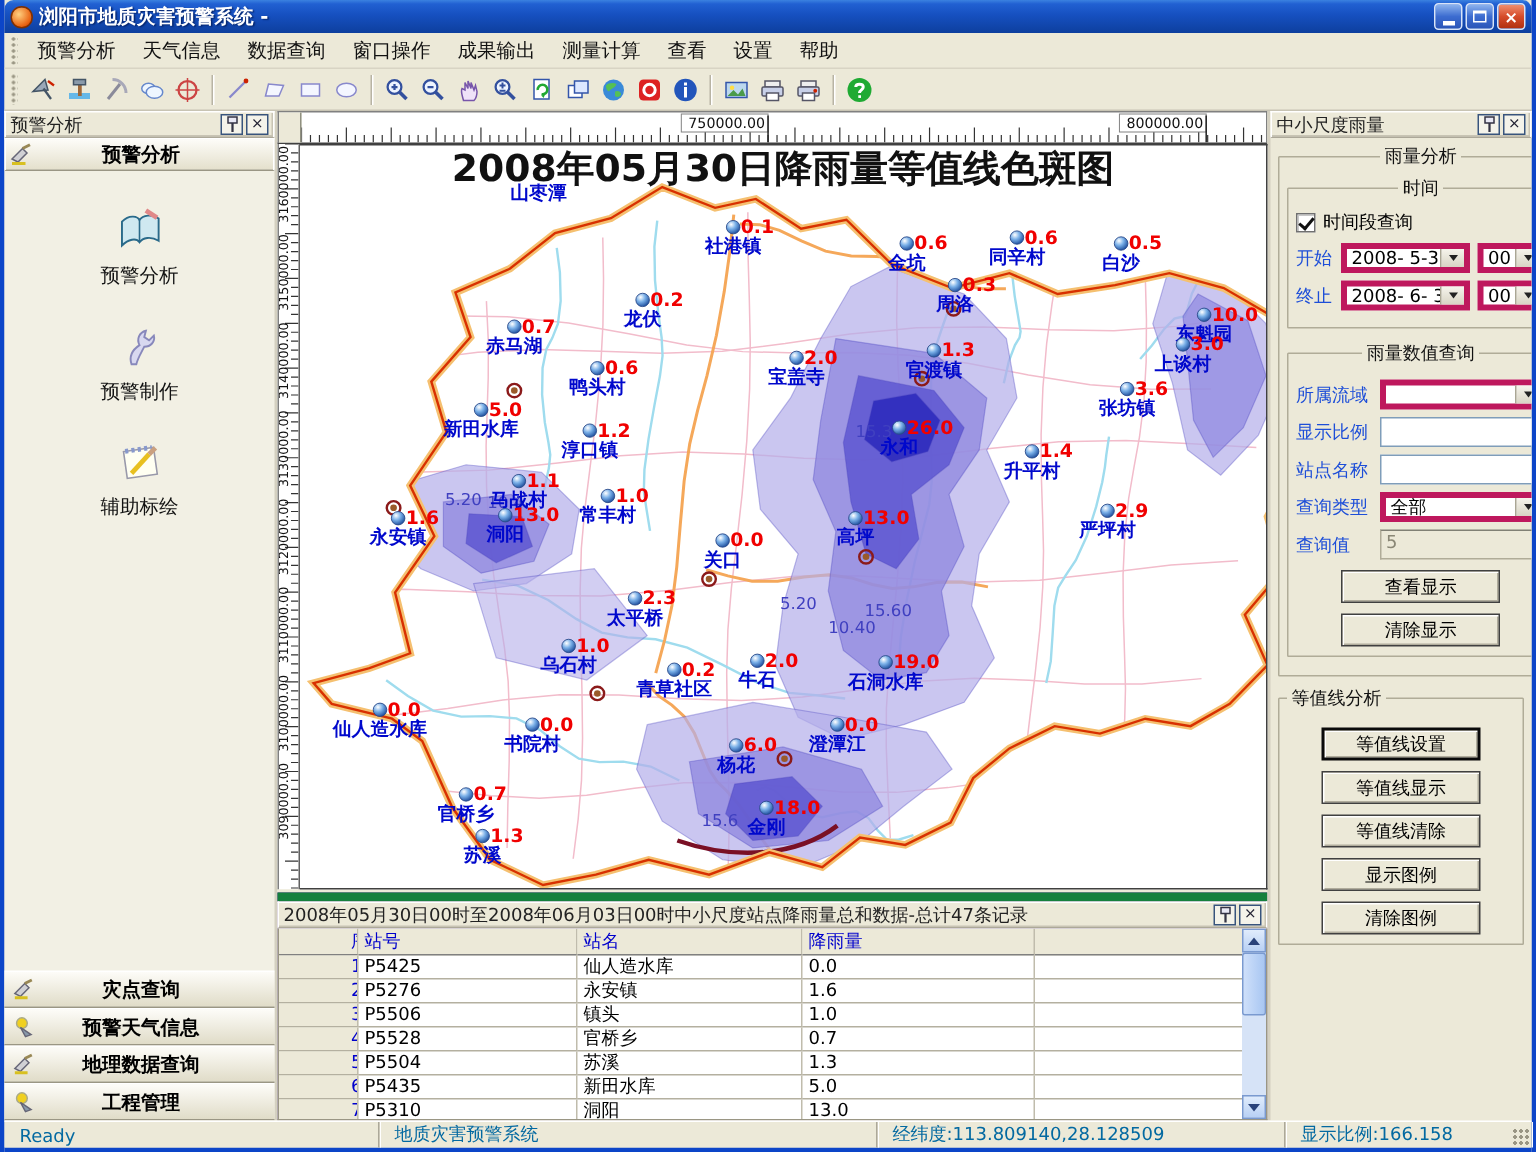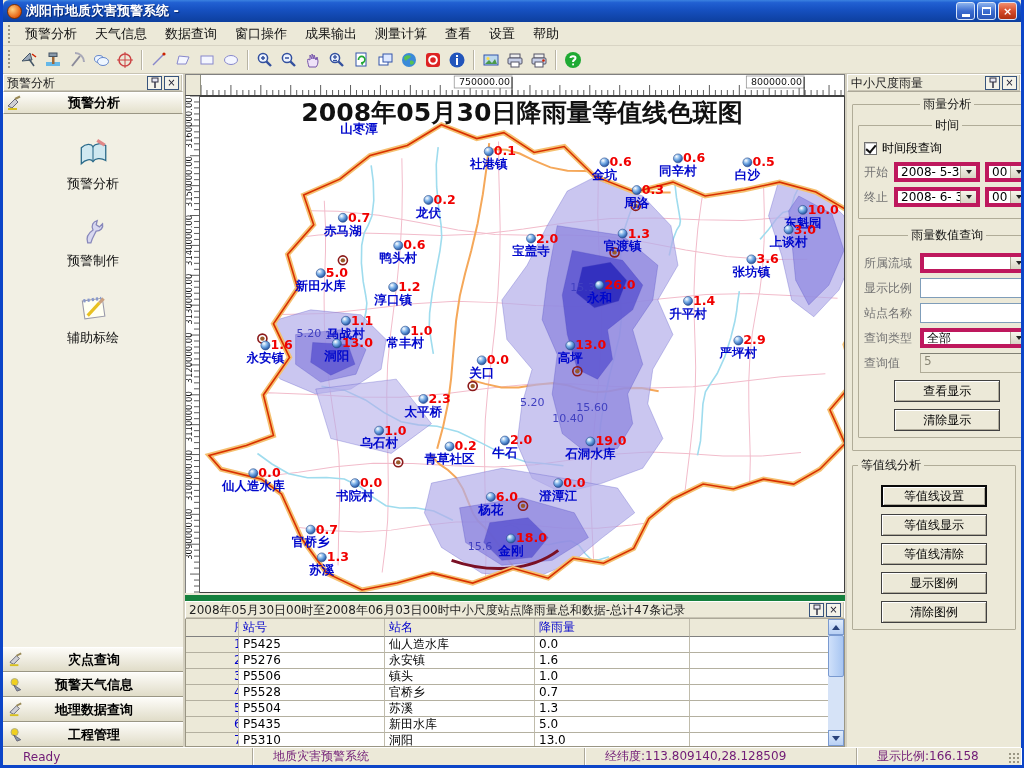--- a/index.html
+++ b/index.html
@@ -91,42 +91,42 @@
   .tri-up { width:0; height:0; border-left:4px solid transparent; border-right:4px solid transparent; border-bottom:5px solid #29427a; }
   .tri-down { width:0; height:0; border-left:4px solid transparent; border-right:4px solid transparent; border-top:5px solid #29427a; }
   
   .right-panel { width:176px; flex:0 0 176px; display:flex; flex-direction:column;
     border-left:2px solid #d4d0c0; background:#ece9d8; }
   .rp-body { flex:1; padding:4px 5px; overflow:hidden; }
   fieldset { border:1px solid #b0ac98; border-radius:1px; padding:4px 5px 6px; margin-bottom:6px; }
   legend { font-size:12px; padding:0 3px; color:#111; }
   fieldset.centered-legend legend { margin:0 auto; text-align:center; }
   .form-row { display:flex; align-items:center; margin:5px 0; }
-  .form-label { width:56px; flex:0 0 56px; font-size:12px; color:#737373; }
+  .form-label { width:56px; flex:0 0 56px; font-size:12px; color:#1d4ed8; }
   .combo { flex:1; height:20px; background:#fff; border:4px solid #be185d; display:flex; align-items:center; position:relative; }
   .combo .combo-text { flex:1; padding:0 3px; font-size:12px; white-space:nowrap; overflow:hidden; }
   .combo-btn { width:16px; height:100%; background:linear-gradient(180deg,#f6f4ec,#d8d4c4); border-left:1px solid #aaa694;
     display:flex; align-items:center; justify-content:center; }
   .combo-btn .tri-down { border-left-width:3.5px; border-right-width:3.5px; border-top:4px solid #222; }
   .txt-input { flex:1; height:20px; background:#fff; border:1px solid #7f9db9; padding:0 3px; font-size:12px; }
   .txt-input.disabled { background:#ece9d8; color:#8a8776; border:1px solid #b0ac98; border-top-color:#808074; }
   .checkbox-row { display:flex; align-items:center; gap:5px; margin:2px 0 4px; }
   .checkbox { width:13px; height:13px; background:#fff; border:1px solid #707070;
     box-shadow:inset 1px 1px 0 #c8c8c8; position:relative; }
   .checkbox.checked::after { content:""; position:absolute; left:3px; top:0px; width:4px; height:8px;
     border-right:2px solid #111; border-bottom:2px solid #111; transform:rotate(40deg); }
   .date-combo { width:86px; flex:0 0 86px; margin-right:5px; }
   .hour-combo { flex:1; }
   .btn { display:block; width:106px; height:22px; margin:7px auto 0; background:#ece9d8;
     border:1px solid #404040; box-shadow:inset 1px 1px 0 #fff, inset -1px -1px 0 #b0ac9c;
     font-size:12px; text-align:center; line-height:20px; cursor:pointer; }
   .btn.default { border:2px solid #0a0a0a; line-height:18px; }
   
   .statusbar { height:18px; flex:0 0 18px; display:flex; background:#ece9d8; border-top:1px solid #fff; position:relative; }
-  .sb-seg { display:flex; align-items:center; padding-left:20px; font-size:12px; color:#701a75;
+  .sb-seg { display:flex; align-items:center; padding-left:10px; font-size:12px; color:#0369a1;
     border-right:1px solid #aca899; box-shadow:1px 0 0 #fff; white-space:nowrap; overflow:hidden; }
   .sb-0 { width:250px; } .sb-1 { width:332px; } .sb-2 { width:272px; } .sb-3 { flex:1; border-right:0; }
   .sb-grip { position:absolute; right:1px; bottom:1px; width:12px; height:12px;
     background-image:radial-gradient(circle,#9a9684 1.2px,transparent 1.4px); background-size:4px 4px; }
   .bottom-border { height:3px; flex:0 0 3px; background:#0c45c8; }
 </style>
 </head>
 <body>
 
 <div class="window">

